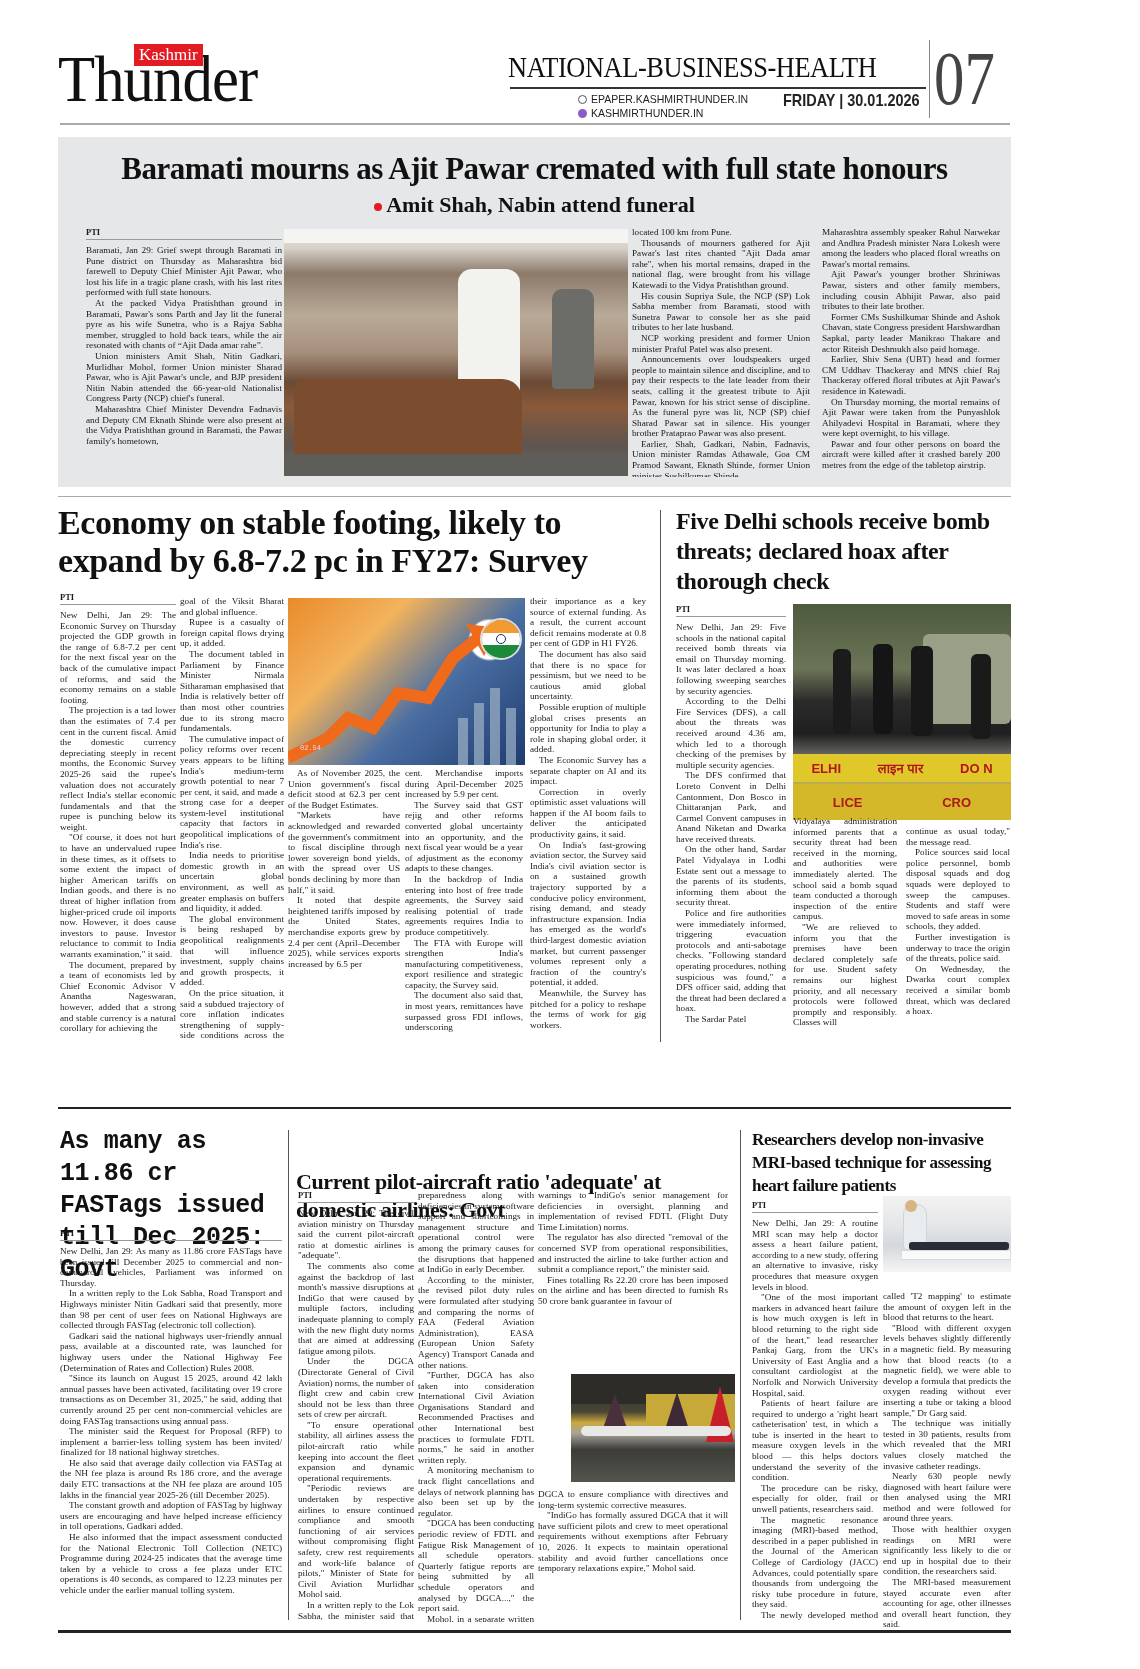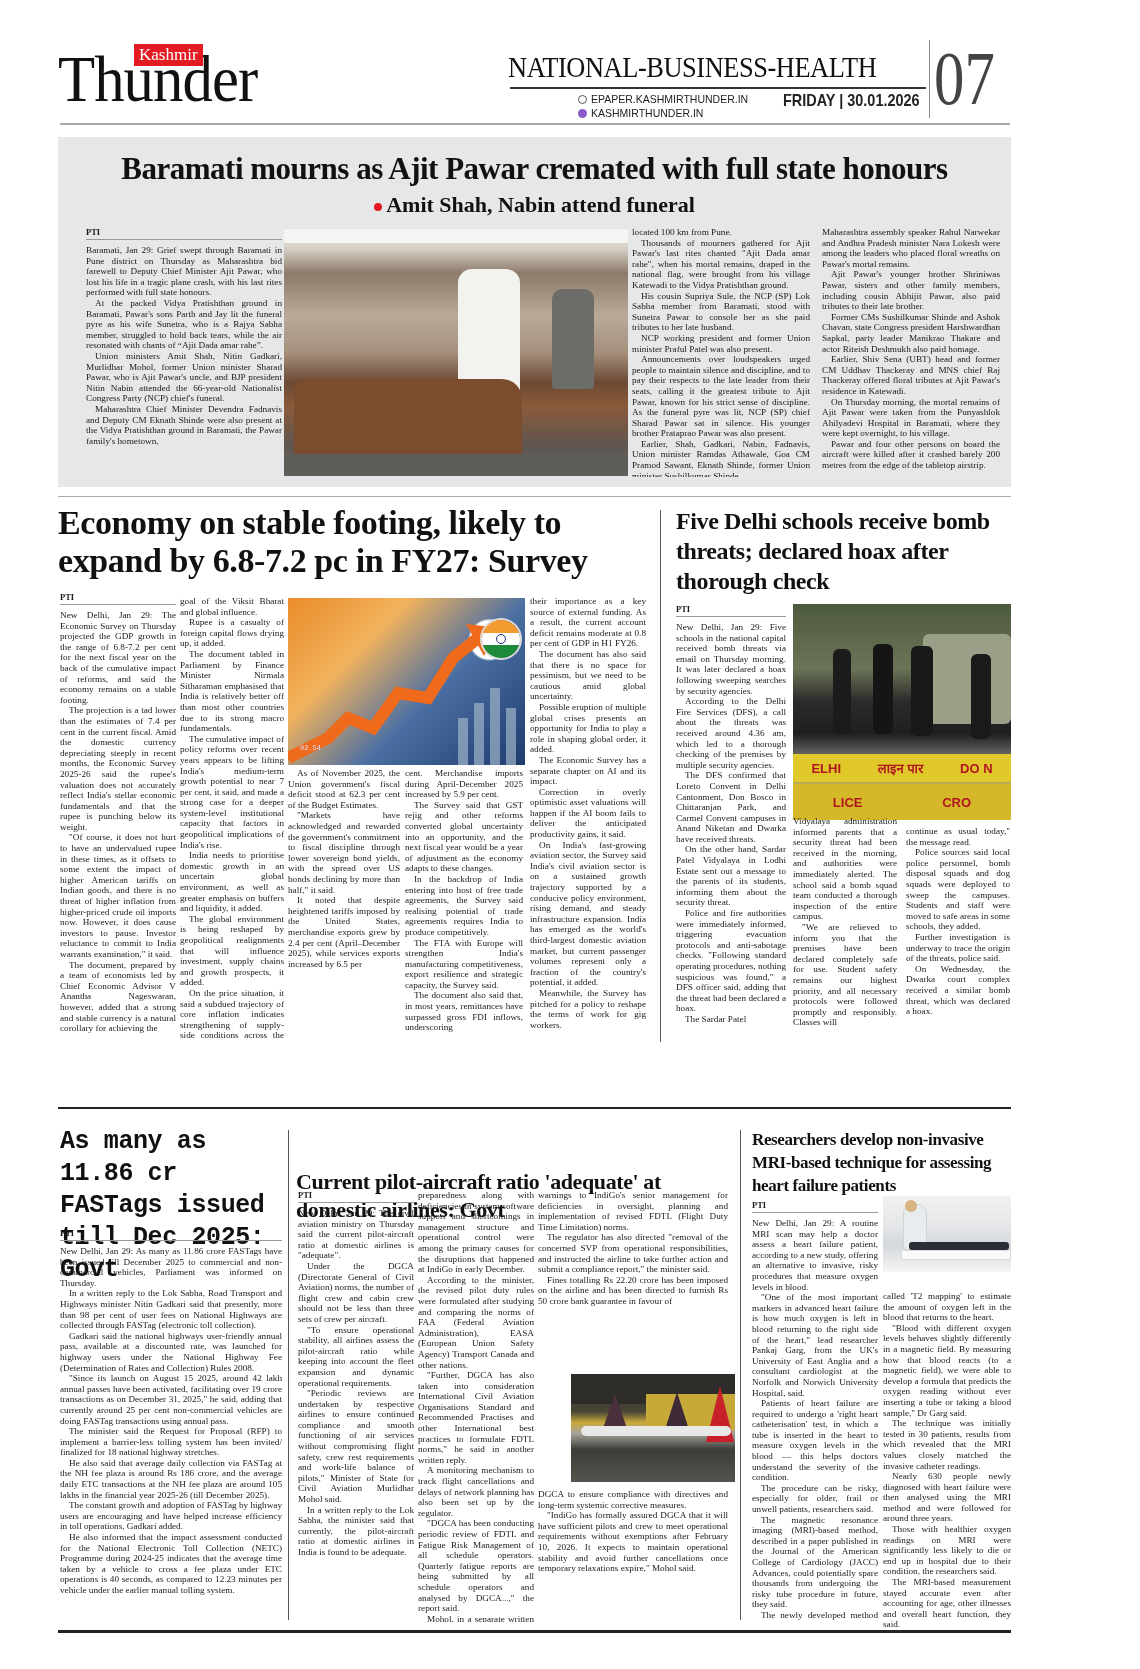--- a/index.html
+++ b/index.html
@@ -271,20 +271,21 @@
 
 <div class="vrule-col" style="left:288px; top:1130px; height:490px;"></div>
 
 <section>
   <h2 class="hl" style="left:296px; top:1128px; width:440px; font-size:22px; line-height:28px;margin-top:40px;">Current pilot-aircraft ratio 'adequate' at domestic airlines: Govt</h2>
 
   <div class="col" style="left:298px; top:1190px; width:116px; height:432px;">
     <div class="byline">PTI</div>
     <div class="body-text">
       <p class="first">New Delhi, Jan 29: The civil aviation ministry on Thursday said the current pilot-aircraft ratio at domestic airlines is "adequate".</p>
+      <p>The comments also come against the backdrop of last month's massive disruptions at IndiGo that were caused by multiple factors, including inadequate planning to comply with the new flight duty norms that are aimed at addressing fatigue among pilots.</p>
       <p>Under the DGCA (Directorate General of Civil Aviation) norms, the number of flight crew and cabin crew should not be less than three sets of crew per aircraft.</p>
       <p>"To ensure operational stability, all airlines assess the pilot-aircraft ratio while keeping into account the fleet expansion and dynamic operational requirements.</p>
       <p>"Periodic reviews are undertaken by respective airlines to ensure continued compliance and smooth functioning of air services without compromising flight safety, crew rest requirements and work-life balance of pilots," Minister of State for Civil Aviation Murlidhar Mohol said.</p>
       <p>In a written reply to the Lok Sabha, the minister said that currently, the pilot-aircraft ratio at domestic airlines in India is found to be adequate.</p>
 
     </div>
   </div>
 
   <div class="col" style="left:418px; top:1190px; width:116px; height:432px;">
     <div class="body-text">

